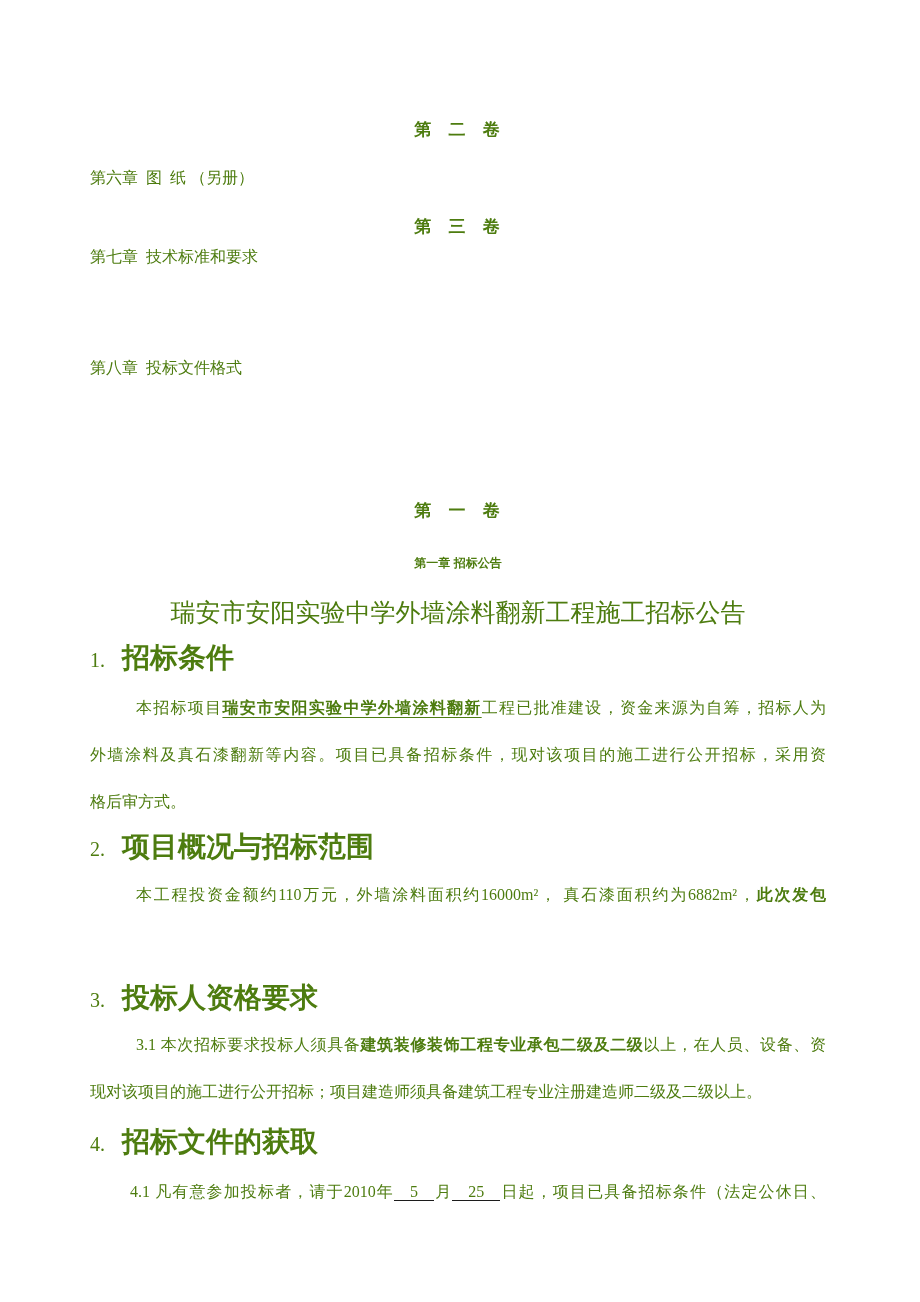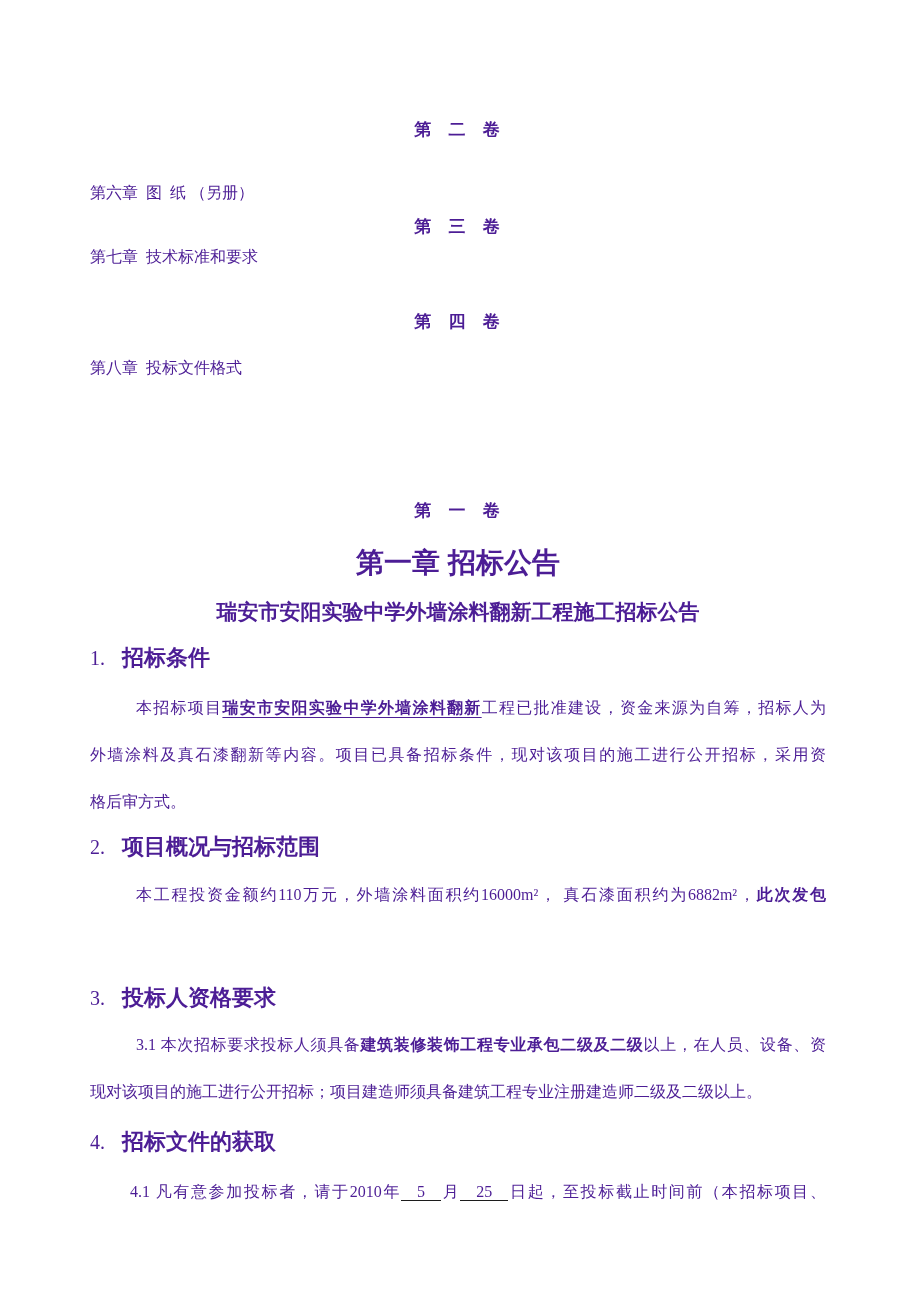--- a/index.html
+++ b/index.html
@@ -1,21 +1,21 @@
 <!DOCTYPE html>
 <html><head>
 <meta charset="utf-8">
 <style>
   html, body { margin: 0; padding: 0; background: #ffffff; }
   .page {
     position: relative;
     width: 852px;
     height: 1302px;
     background: #ffffff;
-    color: #4c1d95;
+    color: #4d7c0f;
     font-family: "Liberation Serif", "DejaVu Serif", serif;
     overflow: hidden;
     padding-left: 28px;
   }
   .row {
     position: absolute;
     left: 90px;
     width: 736px;
     height: 30px;
     line-height: 30px;
@@ -30,38 +30,38 @@
     font-weight: bold;
     font-size: 17px;
     word-spacing: 9px;
     letter-spacing: 2px;
   }
   
   .doctitle {
     height: 34px; line-height: 34px;
     font-family: "Liberation Sans", "DejaVu Sans", sans-serif;
     font-weight: bold;
-    font-size: 28px;
+    font-size: 12px;
   }
   .noticetitle {
     height: 34px; line-height: 34px;
     font-family: "Liberation Sans", "DejaVu Sans", sans-serif;
-    font-weight: bold;
-    font-size: 21px;
+    font-weight: normal;
+    font-size: 25px;
   }
   
   .heading { height: 36px; line-height: 36px; white-space: nowrap; }
   .hnum {
     font-family: "Liberation Serif", "DejaVu Serif", serif;
     font-size: 20px;
   }
   .htext {
     font-family: "Liberation Sans", "DejaVu Sans", sans-serif;
     font-weight: bold;
-    font-size: 22px;
+    font-size: 28px;
     margin-left: 17px;
   }
   
   .j {
     text-align: justify;
     text-align-last: justify;
     white-space: normal;
     overflow: hidden;
   }
   .ind { text-indent: 46px; }
@@ -71,24 +71,23 @@
     border-bottom: 1.5px solid #1c1c1c;
     padding: 0 16px;
   }
 </style>
 </head>
 <body>
 
 <div class="page">
 
   <div class="row center vol" style="top:115px">第 二 卷</div>
-  <div class="row pre" style="top:178px">第六章  图  纸 （另册）</div>
+  <div class="row pre" style="top:163px">第六章  图  纸 （另册）</div>
   <div class="row center vol" style="top:212px">第 三 卷</div>
   <div class="row pre" style="top:242px">第七章  技术标准和要求</div>
-  <div class="row center vol" style="top:307px">第 四 卷</div>
   <div class="row center vol" style="top:496px">第 一 卷</div>
 
   <div class="row pre" style="top:353px">第八章  投标文件格式</div>
   <div class="row center doctitle" style="top:546px">第一章 招标公告</div>
   <div class="row center noticetitle" style="top:595px">瑞安市安阳实验中学外墙涂料翻新工程施工招标公告</div>
 
   <div class="row heading" style="top:640px">
     <span class="hnum">1.</span><span class="htext">招标条件</span>
   </div>
   <div class="row j ind" style="top:693px">
@@ -115,16 +114,16 @@
     <span>3.1 本次招标要求投标人须具备</span><span class="b">建筑装修装饰工程专业承包二级及二级</span><span>以上，在人员、设备、资</span>
   </div>
   <div class="row" style="top:1077px">
     <span>现对该项目的施工进行公开招标；项目建造师须具备建筑工程专业注册建造师二级及二级以上。</span>
   </div>
 
   <div class="row heading" style="top:1124px">
     <span class="hnum">4.</span><span class="htext">招标文件的获取</span>
   </div>
   <div class="row j" style="top:1177px;text-indent:40px">
-    <span>4.1 凡有意参加投标者，请于2010年</span><span class="blank">5</span><span>月</span><span class="blank">25</span><span>日起，至投标截止时间前（本招标项目、</span>
+    <span>4.1 凡有意参加投标者，请于2010年</span><span class="blank">5</span><span>月</span><span class="blank">25</span><span>日起，项目已具备招标条件（法定公休日、</span>
   </div>
 
 </div>
 
 </body></html>

